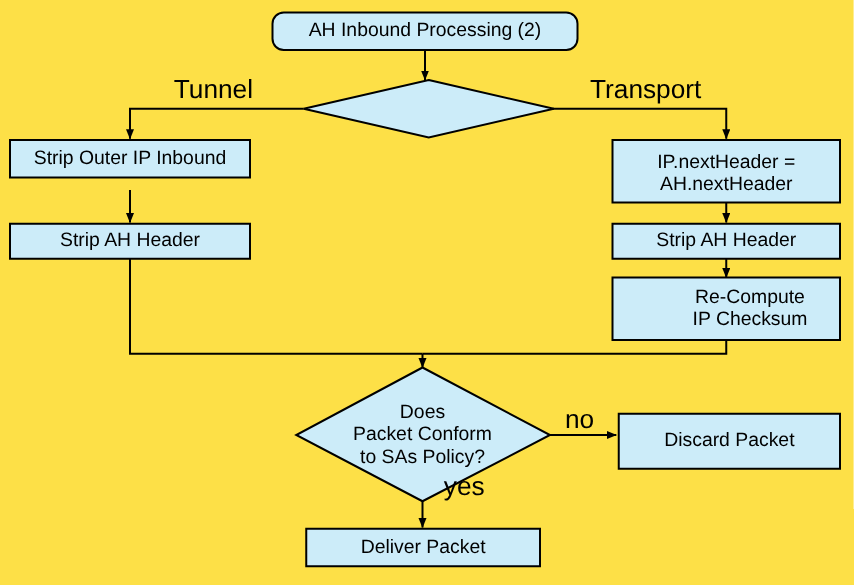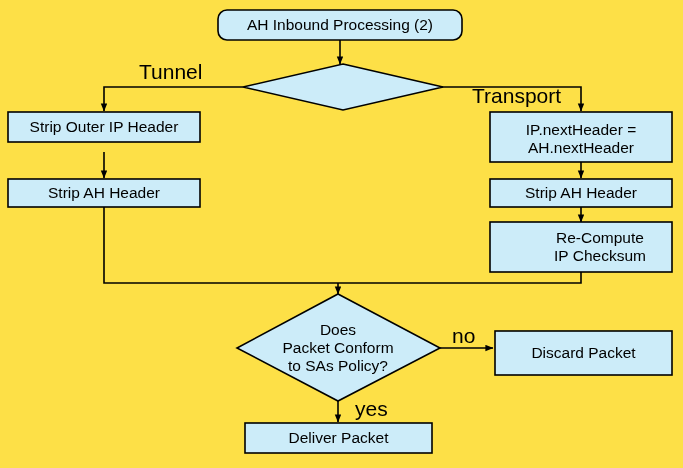--- a/index.html
+++ b/index.html
@@ -89,21 +89,21 @@
       <rect x="490" y="222" width="182" height="50"></rect>
       <polygon points="338,294 440,348 338,401 237,348"></polygon>
       <rect x="495" y="331" width="177" height="44"></rect>
       <rect x="245" y="423" width="187" height="30"></rect>
     </g>
   </svg>
 
   <div class="node-label" style="left:218px; top:10px; width:244px; height:30px;">AH Inbound Processing (2)</div>
 
 
-  <div class="node-label" style="left:8px; top:112px; width:192px; height:30px;">Strip Outer IP Header</div>
+  <div class="node-label" style="left:8px; top:112px; width:192px; height:30px;">Strip Outer IP Inbound</div>
 
   <div class="node-label" style="left:8px; top:179px; width:192px; height:28px;">Strip AH Header</div>
 
   <div class="node-label" style="left:490px; top:112px; width:182px; height:54px;">IP.nextHeader =
 AH.nextHeader</div>
 
   <div class="node-label" style="left:490px; top:179px; width:182px; height:28px;">Strip AH Header</div>
 
   <div class="node-label" style="left:490px; top:222px; width:220px; height:50px;">Re-Compute
 IP Checksum</div>
@@ -111,19 +111,19 @@
   <div class="node-label" style="left:495px; top:331px; width:177px; height:44px;">Discard Packet</div>
 
   <div class="node-label" style="left:248px; top:311px; width:180px; height:74px;">Does
 Packet Conform
 to SAs Policy?</div>
 
   <div class="node-label" style="left:245px; top:423px; width:187px; height:30px;">Deliver Packet</div>
 
   <div class="edge-label" style="left:139px; top:63px;">Tunnel</div>
 
-  <div class="edge-label" style="left:472px; top:63px;margin-top:24px;">Transport</div>
+  <div class="edge-label" style="left:472px; top:63px;">Transport</div>
 
   <div class="edge-label" style="left:452px; top:327px;">no</div>
 
-  <div class="edge-label" style="left:355px; top:400px;">yes</div>
+  <div class="edge-label" style="left:355px; top:381px;">yes</div>
 
 </div>
 
 </body></html>

